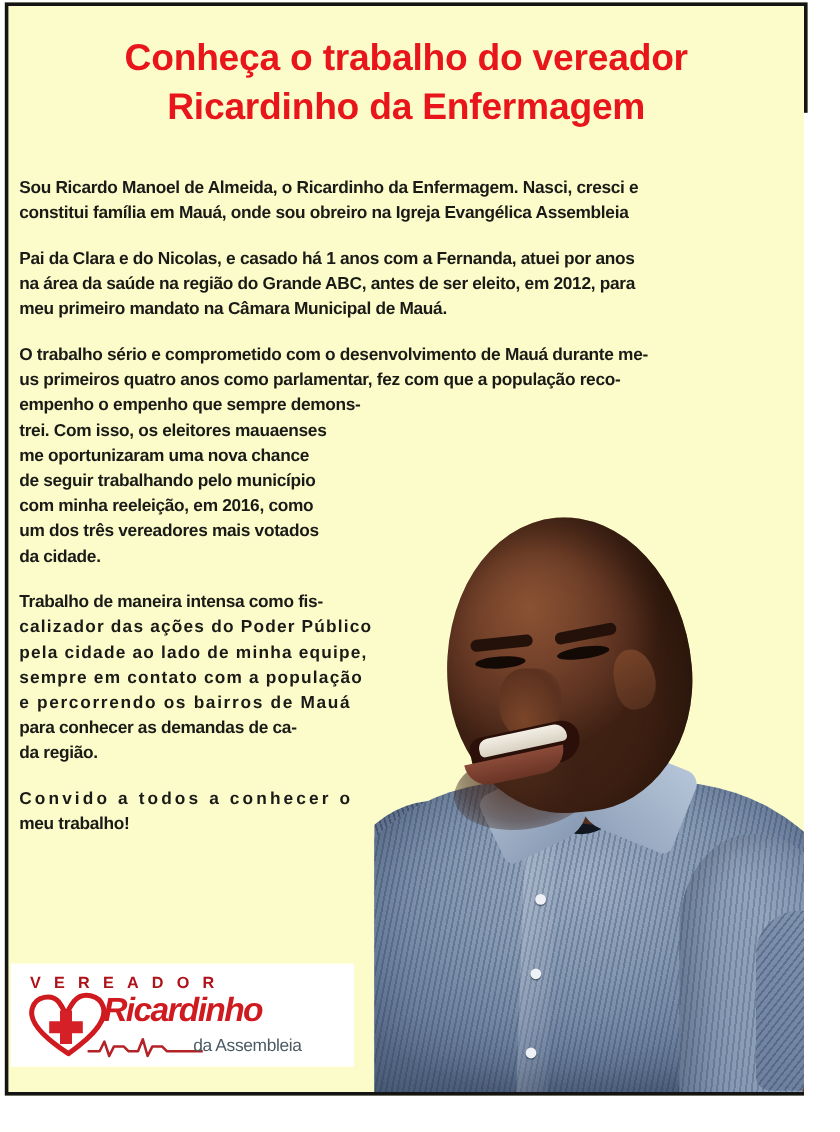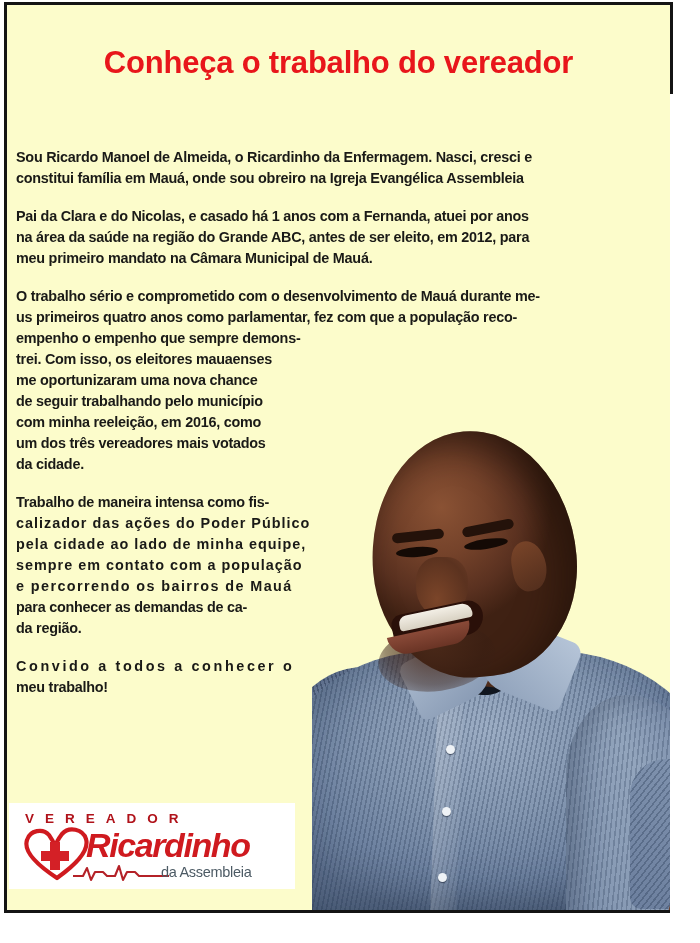--- a/index.html
+++ b/index.html
@@ -41,21 +41,21 @@
     top: 22px;
     width: 100%;
     text-align: center;
     color: #e8161b;
     font-family: "Liberation Sans", sans-serif;
     font-weight: bold;
     font-size: 31px;
     line-height: 41px;
     letter-spacing: -0.2px;
   }
-  #headline .hl-line { display: block; white-space: nowrap; margin-top: 15px; }
+  #headline .hl-line { display: block; white-space: nowrap; }
 
   
   #copy {
     position: absolute;
     left: 9px;
     top: 142px;
     width: 648px;
     color: #1a1a17;
     font-family: "Liberation Sans", sans-serif;
     font-weight: bold;
@@ -276,21 +276,21 @@
     letter-spacing: 11px;
     text-align: right;
   }
   #logo-name {
     position: absolute;
     left: 77px; top: 23px;
     color: #cf1a1f;
     font-family: "Liberation Sans", sans-serif;
     font-weight: bold;
     font-style: italic;
-    font-size: 34px;
+    font-size: 28px;
     letter-spacing: -1.4px;
   }
   #logo-sub {
     position: absolute;
     left: 152px; top: 61px;
     color: #4c5a64;
     font-family: "Liberation Sans", sans-serif;
     font-size: 14.5px;
     letter-spacing: -0.3px;
   }
@@ -308,20 +308,21 @@
 </style>
 </head>
 <body>
 
 <div id="flyer">
 
   <div id="panel">
 
     <div id="headline">
       <span class="hl-line">Conheça o trabalho do vereador</span>
+      <span class="hl-line">Ricardinho da Enfermagem</span>
     </div>
 
     <div id="copy">
 
 
       <p class="para">
         <span class="ln">Sou Ricardo Manoel de Almeida, o Ricardinho da Enfermagem. Nasci, cresci e</span>
         <span class="ln">constitui família em Mauá, onde sou obreiro na Igreja Evangélica Assembleia</span>
       </p>
 

